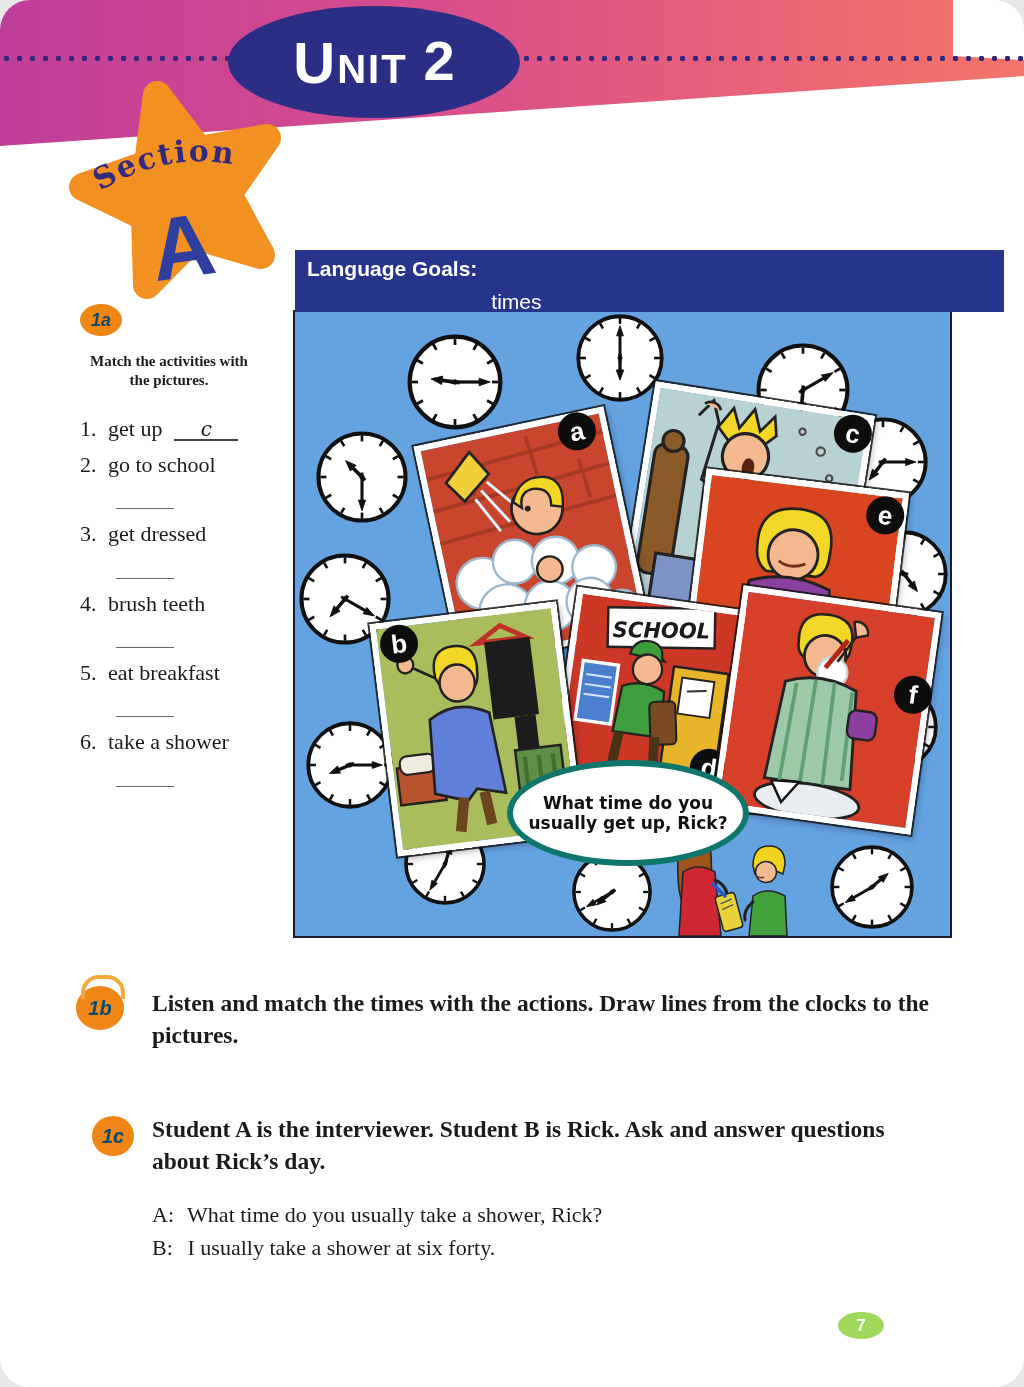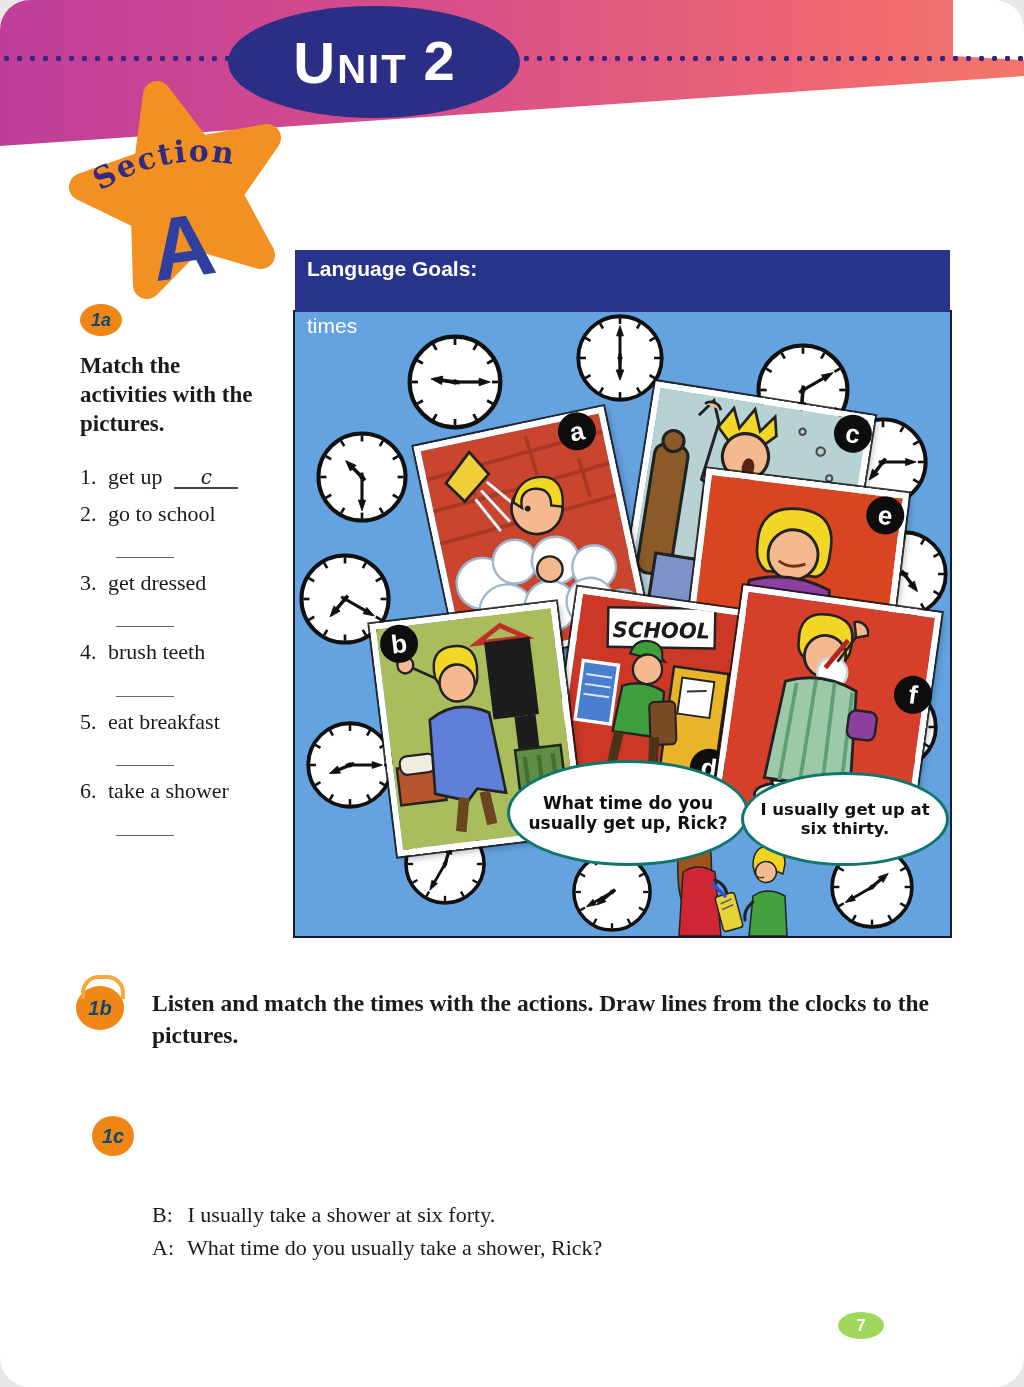--- a/index.html
+++ b/index.html
@@ -21,54 +21,54 @@
   .unit-number{font-size:56px;margin-left:16px;transform:translateY(-2px);}
 
   
   .star-wrap{position:absolute;left:66px;top:76px;width:234px;height:232px;z-index:4;}
 
   
   .main-title{position:absolute;left:298px;top:178px;width:670px;z-index:5;
     font-size:42px;font-weight:bold;color:#e87a12;letter-spacing:-1px;}
 
   
-  .goals-bar{position:absolute;left:295px;top:250px;width:655px;height:62px;background:#27348b;
+  .goals-bar{position:absolute;left:295px;top:250px;width:709px;height:62px;background:#27348b;
     color:#fff;font-family:"Liberation Sans",sans-serif;font-size:21px;display:flex;
-    padding:7px 10px 0 12px;box-sizing:border-box;z-index:6;flex-direction:column;}
+    padding:7px 10px 0 12px;box-sizing:border-box;z-index:6;}
   .goals-label{font-weight:bold;white-space:nowrap;margin-right:14px;}
   .goals-text{line-height:1.45;}
 
   
   .illo{position:absolute;left:295px;top:312px;width:655px;height:624px;background:#64a2e0;
     box-shadow:0 0 0 2px #1b1b2f;z-index:5;overflow:hidden;}
   .clock{position:absolute;}
   .card{position:absolute;border:6px solid #fff;box-shadow:0 0 0 2px rgba(20,20,20,.85),3px 4px 6px rgba(0,0,30,.25);}
   .card svg{display:block;width:100%;height:100%;}
   .card-label{position:absolute;width:38px;height:38px;border-radius:50%;background:#0d0d0d;
     color:#fff;font-family:"Liberation Sans",sans-serif;font-weight:bold;font-size:26px;
     display:flex;align-items:center;justify-content:center;line-height:1;}
   .pile-oval{position:absolute;left:390px;top:382px;width:168px;height:122px;transform:rotate(-12deg);}
-  .bubble{position:absolute;background:#fff;border:3px solid #0f766e;border-radius:50%;
+  .bubble{position:absolute;background:#fff;border:6px solid #0f766e;border-radius:50%;
     display:flex;align-items:center;justify-content:center;text-align:center;
     font-family:"DejaVu Sans",sans-serif;font-weight:600;color:#111;z-index:9;}
   .bubble-q{left:212px;top:448px;width:242px;height:106px;font-size:17px;padding:4px 14px;box-sizing:border-box;}
   .bubble-a{left:446px;top:460px;width:208px;height:94px;font-size:16.5px;padding:4px 12px;box-sizing:border-box;}
   .characters{position:absolute;left:358px;top:468px;width:170px;height:156px;z-index:8;}
 
   
   .badge{position:absolute;background:#ef8616;color:#0c4a6e;
     font-family:"Liberation Sans",sans-serif;font-weight:bold;font-style:italic;
     display:flex;align-items:center;justify-content:center;z-index:6;}
   .badge-1a{left:80px;top:304px;width:42px;height:32px;border-radius:50%;font-size:18px;}
   .badge-1b{left:76px;top:986px;width:48px;height:44px;border-radius:50%;font-size:20px;text-align:right;}
   .badge-1c{left:92px;top:1116px;width:42px;height:40px;border-radius:50%;font-size:20px;}
   .headphones{position:absolute;left:5px;top:-11px;width:36px;height:20px;
     border:4px solid #f5a83c;border-bottom:none;border-radius:18px 18px 0 0;}
   .col-1a{position:absolute;left:80px;top:352px;width:178px;z-index:6;}
-  .instr-1a{font-weight:bold;font-size:23px;line-height:1.25;margin:0 0 26px 0;}
+  .instr-1a{font-weight:bold;font-size:15px;line-height:1.25;margin:0 0 26px 0;text-align:center;}
   .item{font-size:22px;line-height:1.2;display:flex;align-items:baseline;margin-top:10px;}
   .item .num{width:28px;flex:none;}
   .ans-line{display:inline-block;min-width:64px;border-bottom:2px solid #444;text-align:center;
     margin-left:12px;font-family:"DejaVu Serif",serif;font-style:italic;font-size:20px;line-height:1;}
   .blank{width:58px;height:14px;border-bottom:1.6px solid #666;margin:16px 0 12px 36px;}
 
   
   .instr-block{position:absolute;font-weight:bold;font-size:23.5px;line-height:1.35;z-index:6;}
   .instr-1b{left:152px;top:988px;width:830px;}
   .instr-1c{left:152px;top:1114px;width:745px;}
@@ -601,23 +601,20 @@
         <circle cx="14" cy="21" r="4.5" fill="#f4b98e" stroke="#222" stroke-width="1.3"></circle>
         <path d="M24,52 Q40,42 58,52 L62,96 L46,92 L40,98 L22,92 Z" fill="#5f7fd8" stroke="#222" stroke-width="1.5"></path>
         <path d="M38,96 L34,114 M50,94 L52,112" stroke="#6b4420" stroke-width="6"></path>
       </svg>
       <span class="card-label" style="left:2px;top:-2px">b</span>
     </div>
 
     <div class="bubble bubble-q">
       <span>What time do you usually get up, Rick?</span>
     </div>
-    <div class="bubble bubble-a">
-      <span>I usually get up at six thirty.</span>
-    </div>
 
     <svg class="characters" viewBox="0 0 170 156">
       <polygon points="32,0 58,2 42,26" fill="#fff" stroke="#141414" stroke-width="2.5"></polygon>
       <polygon points="118,0 146,2 128,22" fill="#fff" stroke="#141414" stroke-width="2.5"></polygon>
       <path d="M30,48 C22,70 24,112 30,124 L58,124 C60,92 58,60 54,48 Z" fill="#a0541c" stroke="#222" stroke-width="1.5"></path>
       <ellipse cx="44" cy="44" rx="36" ry="10" fill="#5f3414" stroke="#222" stroke-width="1.5"></ellipse>
       <path d="M24,42 Q28,18 44,18 Q60,18 64,42 Z" fill="#6b3a16" stroke="#222" stroke-width="1.5"></path>
       <circle cx="47" cy="58" r="11" fill="#f3bb90" stroke="#222" stroke-width="1.5"></circle>
       <polygon points="56,54 68,59 56,63" fill="#f3bb90" stroke="#222" stroke-width="1.3"></polygon>
       <path d="M26,156 L30,92 Q45,82 62,92 L68,156 Z" fill="#cf2633" stroke="#222" stroke-width="1.5"></path>
@@ -677,25 +674,26 @@
     <div class="blank"></div>
   </div>
 
   <div class="badge badge-1b">
     <span class="headphones"></span>
     <span>1b</span>
   </div>
   <div class="instr-block instr-1b">Listen and match the times with the actions. Draw lines from the clocks to the pictures.</div>
 
   <div class="badge badge-1c">1c</div>
+  <div class="instr-block instr-1c">Student A is the interviewer. Student B is Rick. Ask and answer questions about Rick’s day.</div>
   <div class="dialogue">
+    <div>
+      <span class="speaker">A:</span>
+      <span>What time do you usually take a shower, Rick?</span>
+    </div>
     <div>
       <span class="speaker">B:</span>
       <span>I usually take a shower at six forty.</span>
     </div>
-    <div>
-      <span class="speaker">A:</span>
-      <span>What time do you usually take a shower, Rick?</span>
-    </div>
   </div>
 
   <div class="page-num">7</div>
 </div>
 
 </body></html>

